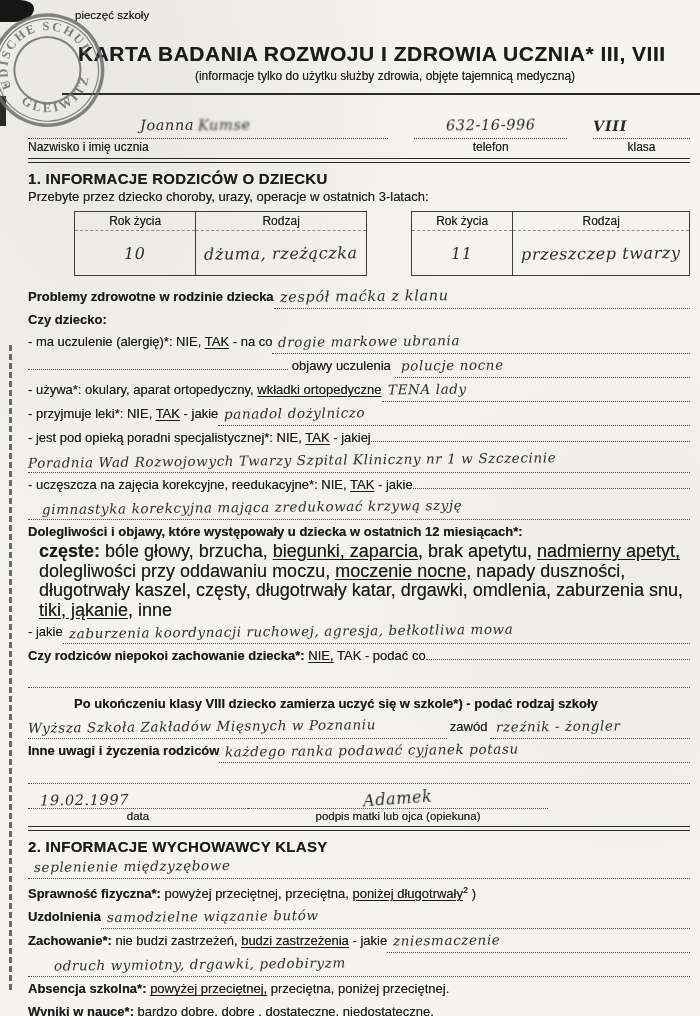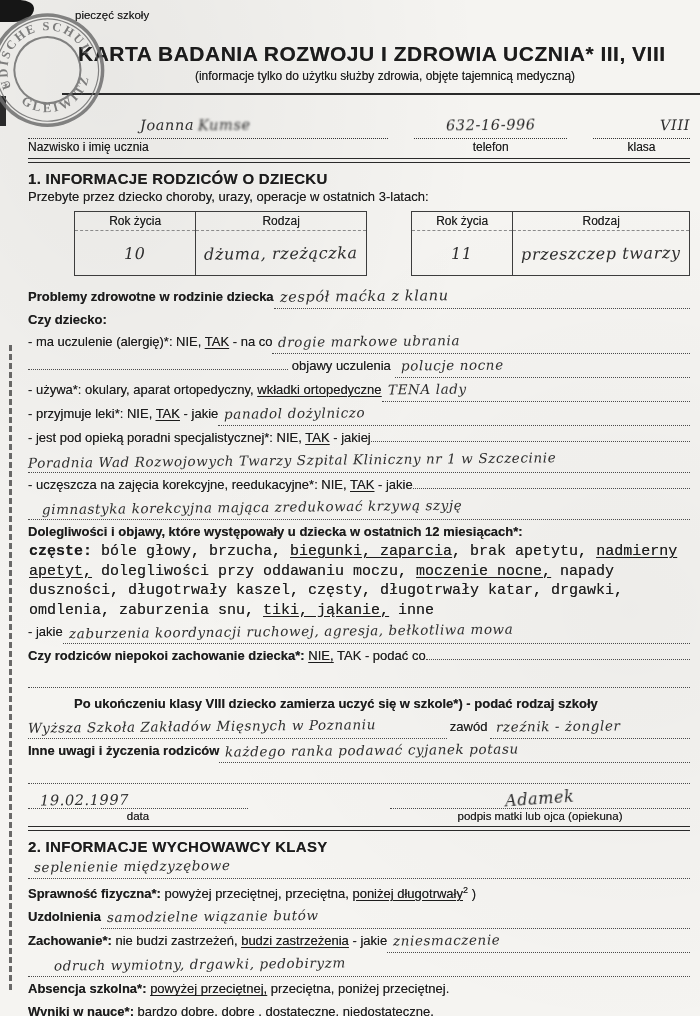--- a/index.html
+++ b/index.html
@@ -36,22 +36,22 @@
   .id-val { border-bottom:1.5px dotted #333; min-height:21px; }
   .id-label { font-size:12px; margin-top:1px; }
   .blur1 { filter:blur(1.1px); }
   .blur0 { filter:blur(0.5px); }
   .sec-head { font-size:15px; font-weight:700; letter-spacing:0.3px; margin-top:7px; }
   .tables { display:flex; gap:44px; margin:7px 0 9px 46px; }
   table.rec { border-collapse:collapse; }
   table.rec td { border:1.5px solid #3d3d3d; }
   table.rec .hdr { font-size:12px; text-align:center; padding:2px 18px; border-bottom:1px dashed #8a8a8a; }
   table.rec .val { height:44px; text-align:center; padding:0 8px; border-top:none; }
-  .sym { margin-left:1px; line-height:19.5px; font-size:15px;font-family:Liberation Mono, monospace; }
-  .sigrow { display:flex; justify-content:space-between; align-items:flex-end; margin:4px 0 2px 0;gap:17px; }
+  .sym { margin-left:11px; line-height:19.5px; font-size:18px; }
+  .sigrow { display:flex; justify-content:flex-start; align-items:flex-end; margin:4px 0 2px 0; }
   .sigcol { display:flex; flex-direction:column; }
   .sigline { border-bottom:1.5px dotted #4a4a4a; text-align:center; padding:0 12px; }
   .siglabel { font-size:11.5px; text-align:center; margin-top:1px; }
   .corner-blob { position:absolute; left:0; top:0; width:34px; height:22px; background:#161616; border-radius:0 40% 60% 0; }
   .edge-mark { position:absolute; background:#2a2a2a; }
   .left-dash { position:absolute; left:9px; top:345px; height:645px; border-left:3px dashed rgba(30,30,30,0.65); }
   sup { font-size:9px; }
 </style>
 </head>
 <body>
@@ -96,21 +96,21 @@
         </div>
         <div class="id-label print">Nazwisko i imię ucznia</div>
       </div>
       <div style="flex:1.1;">
         <div class="id-val" style="text-align:center;">
           <span class="hw blur0">632-16-996</span>
         </div>
         <div class="id-label print" style="text-align:center;">telefon</div>
       </div>
       <div style="flex:0.7;">
-        <div class="id-val" style="text-align:right;">
+        <div class="id-val" style="text-align:left;font-weight:bold;">
           <span class="hw">VIII</span>
         </div>
         <div class="id-label print" style="text-align:center;">klasa</div>
       </div>
     </div>
 
     <div class="rule-double"></div>
 
     <div class="sec-head print">1. INFORMACJE RODZICÓW O DZIECKU</div>
     <div class="print" style="margin-top:2px;">Przebyte przez dziecko choroby, urazy, operacje w ostatnich 3-latach:</div>

